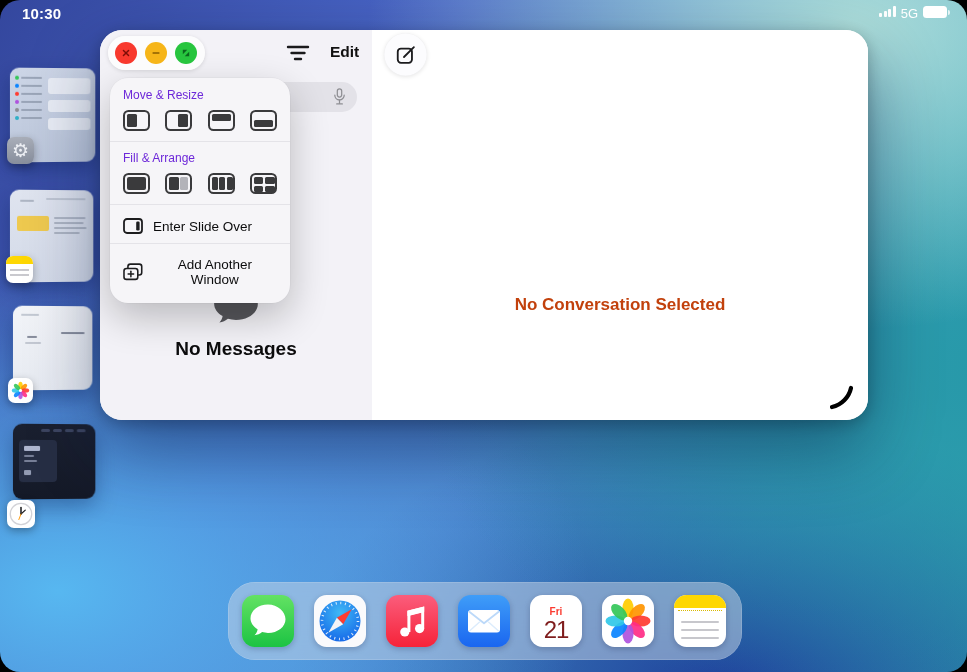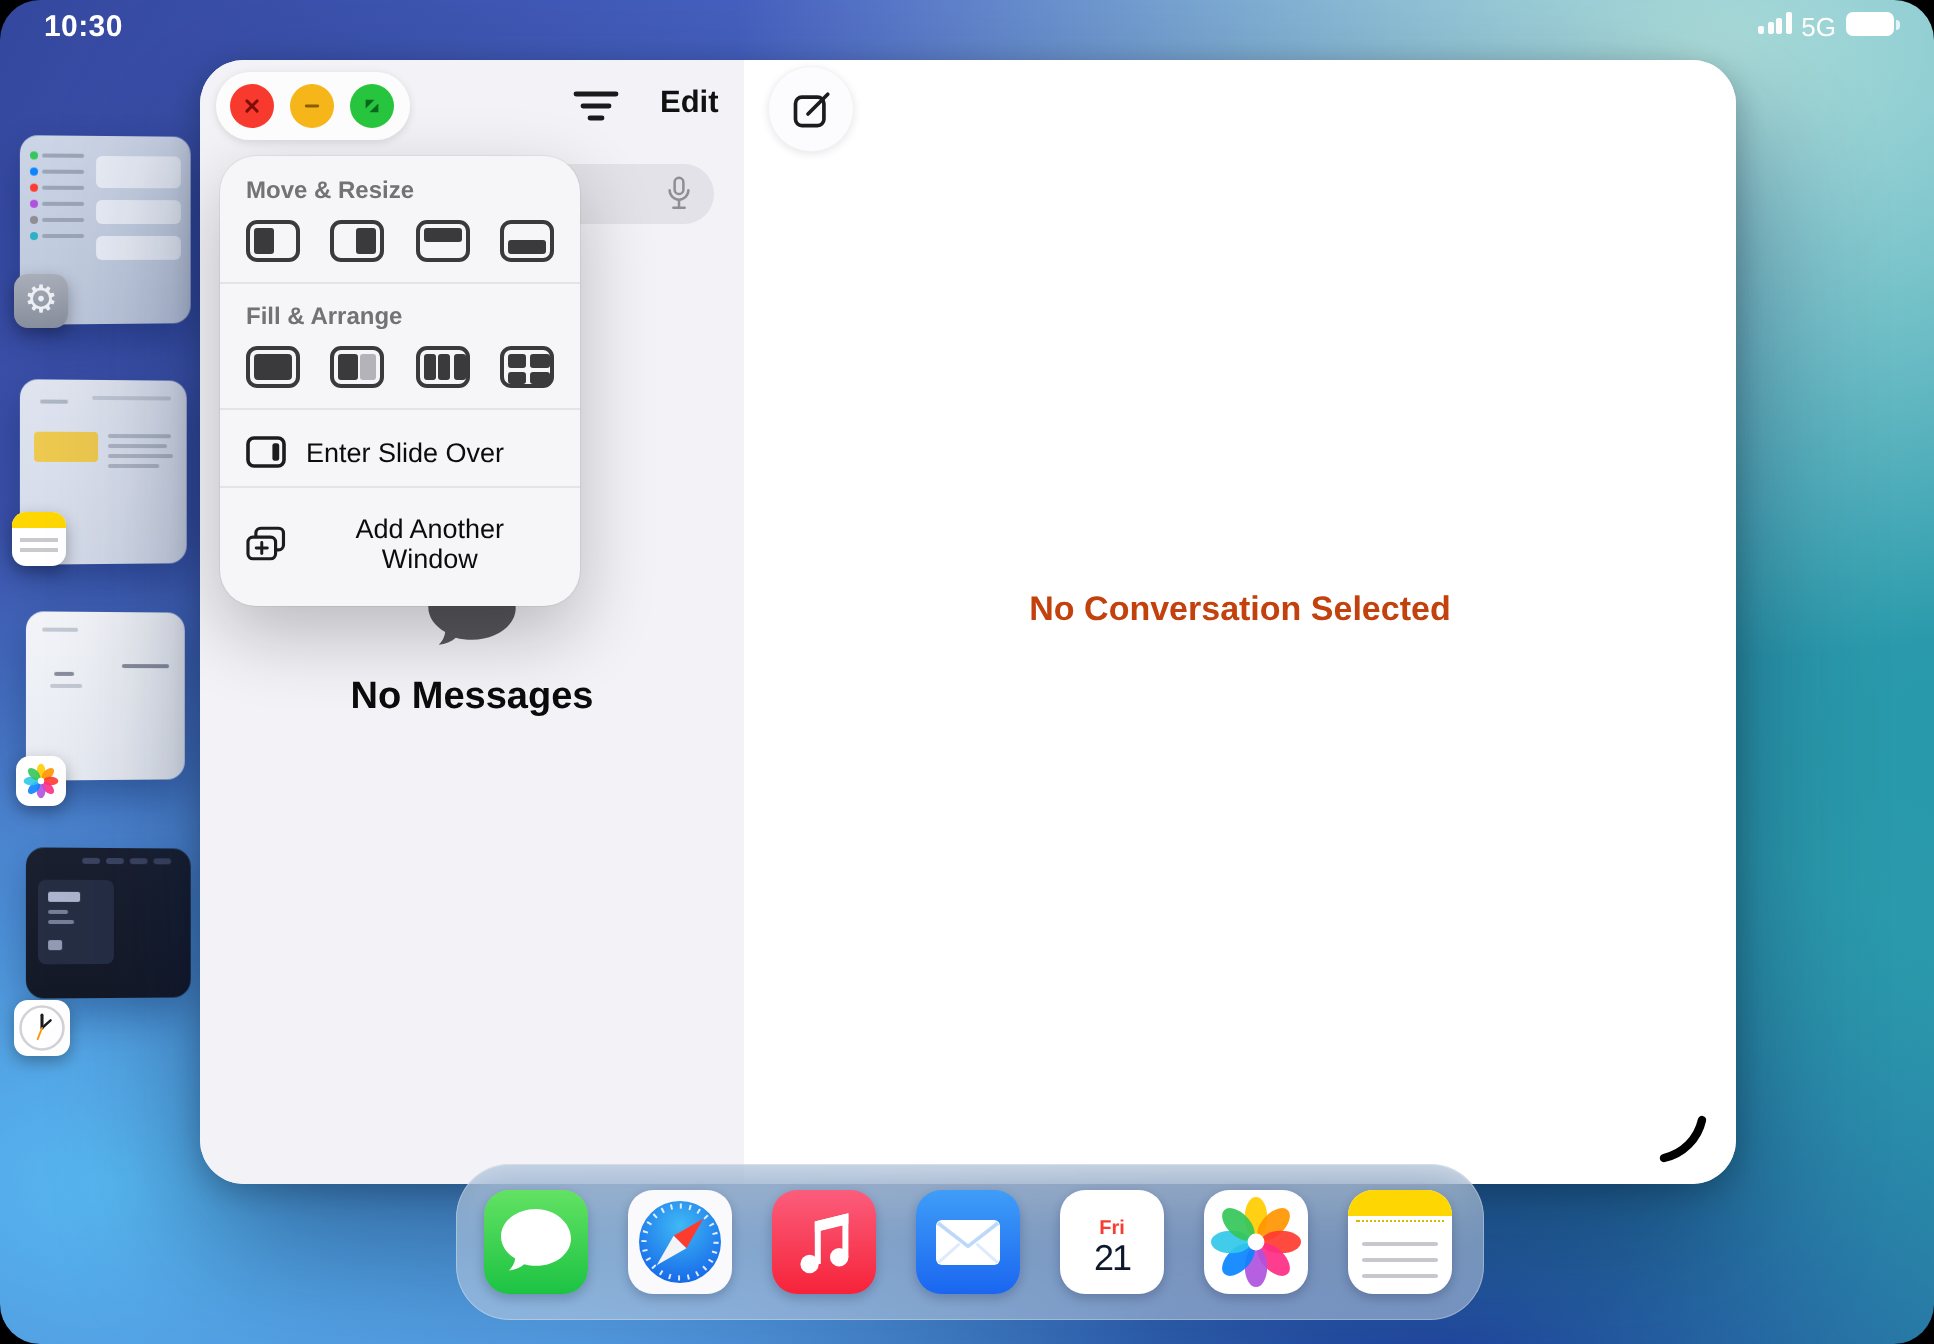--- a/index.html
+++ b/index.html
@@ -42,21 +42,21 @@
   .t-photos .ln { position:absolute; height:2px; background:#b8bec9; border-radius:1px; opacity:.8; }
   .b-photos { left:8px; top:378px; width:25px; height:25px; background:#fff; }
   .t-clock { left:13px; top:424px; width:83px; height:75px; background:linear-gradient(180deg,#1a2030,#141927); }
   .t-clock .card { position:absolute; left:6px; top:16px; width:38px; height:42px; background:#262e44; border-radius:4px; }
   .t-clock .card i { position:absolute; background:#aeb6cf; border-radius:1px; display:block; }
   .t-clock .tabs { position:absolute; left:28px; top:5px; display:flex; gap:3px; }
   .t-clock .tabs i { width:9px; height:3px; border-radius:1.5px; background:#3c4560; display:block; }
   .b-clock { left:7px; top:500px; width:28px; height:28px; background:#fff; }
 
   
-  .window { position:absolute; left:100px; top:30px; width:768px; height:562px; border-radius:22px; overflow:hidden;
+  .window { position:absolute; left:100px; top:30px; width:768px; height:390px; border-radius:22px; overflow:hidden;
     background:#fff; box-shadow:0 30px 70px rgba(0,20,60,.45), 0 4px 16px rgba(0,0,0,.25); }
   .pane-left { position:absolute; left:0; top:0; width:272px; height:100%; background:#f3f2f7; }
   .pane-right { position:absolute; left:272px; top:0; right:0; height:100%; background:#fff; }
 
   .traffic { position:absolute; left:8px; top:6px; width:97px; height:34px; border-radius:17px;
     background:rgba(253,253,253,.92); box-shadow:0 1px 4px rgba(0,0,0,.12); display:flex; align-items:center; gap:8px; padding:0 7px; z-index:6; }
   .tl { width:22px; height:22px; border-radius:50%; display:flex; align-items:center; justify-content:center; border:none; cursor:default; }
   .tl.red { background:#f8392e; } .tl.yellow { background:#f6b519; } .tl.green { background:#27c53e; }
 
   .filter-btn { position:absolute; left:183px; top:13px; width:30px; height:22px; z-index:2; background:none; border:none; }
@@ -70,21 +70,21 @@
   .empty-sub { font-size:13px; color:#8b8b90; line-height:1.25; width:212px; margin:0 auto; }
 
   .compose-btn { position:absolute; left:12px; top:3px; width:43px; height:43px; border-radius:50%; background:#fcfcfe;
     box-shadow:0 1px 4px rgba(0,0,0,.10), inset 0 0 0 .5px rgba(0,0,0,.04); border:none; display:flex; align-items:center; justify-content:center; }
   .no-convo { position:absolute; left:0; right:0; top:265px; text-align:center; font-size:17px; font-weight:700; color:#c2410c; }
   .resize-arc { position:absolute; right:14px; bottom:10px; }
 
   
   .wmenu { position:absolute; left:10px; top:48px; width:180px; border-radius:18px; background:#f6f5f8; z-index:5;
     box-shadow:0 14px 38px rgba(0,0,0,.24), 0 0 0 .5px rgba(0,0,0,.05); padding:10px 0 12px; }
-  .wmenu .sec-label { font-size:12px; color:#737373; padding:0 13px; margin-bottom:8px;font-weight:bold; }
+  .wmenu .sec-label { font-size:12px; color:#6d28d9; padding:0 13px; margin-bottom:8px; }
   .wmenu .irow { display:flex; justify-content:space-between; padding:0 13px; margin-bottom:10px; }
   .wmenu .sep { height:1px; background:#e4e3e8; margin:0 0 9px; }
   .wicon { width:27px; height:21px; border:2px solid #3a3a3c; border-radius:5.5px; position:relative; background:transparent; padding:0; }
   .wicon i { position:absolute; background:#3a3a3c; border-radius:1.5px; display:block; }
   .wicon.half-l i { left:2px; top:2px; bottom:2px; width:10px; }
   .wicon.half-r i { right:2px; top:2px; bottom:2px; width:10px; }
   .wicon.half-t i { left:2px; right:2px; top:2px; height:7px; }
   .wicon.half-b i { left:2px; right:2px; bottom:2px; height:7px; }
   .wicon.full i { left:2px; right:2px; top:2px; bottom:2px; border-radius:2px; }
   .wicon.split .a { left:2px; top:2px; bottom:2px; width:10px; }
@@ -105,21 +105,21 @@
   .dock-icon { position:absolute; top:13px; width:52px; height:52px; border-radius:12.5px; overflow:hidden;
     box-shadow:0 2px 6px rgba(0,10,40,.22); border:none; padding:0; background:#fff; }
   .di-messages { left:14px;  background:linear-gradient(180deg,#63e263,#1cc343); }
   .di-safari   { left:86px;  background:#fafafc; }
   .di-music    { left:158px; background:linear-gradient(180deg,#fb5d7c,#f62339); }
   .di-mail     { left:230px; background:linear-gradient(180deg,#3f9df8,#1a66f0); }
   .di-calendar { left:302px; background:#fff; }
   .di-photos   { left:374px; background:#fff; }
   .di-notes    { left:446px; background:#fff; }
   .di-calendar .wd { display:block; text-align:center; color:#fb3b30; font-size:10px; font-weight:600; margin-top:7px; }
-  .di-calendar .dy { display:block; text-align:center; color:#0f172a; font-size:18px; font-weight:300; letter-spacing:-1px; margin-top:-1px; }
+  .di-calendar .dy { display:block; text-align:center; color:#7f1d1d; font-size:24px; font-weight:300; letter-spacing:-1px; margin-top:-1px; }
   .di-notes .yb { position:absolute; left:0; right:0; top:0; height:13px; background:#fed702; }
   .di-notes .dot { position:absolute; left:4px; right:4px; top:15px; border-top:1.6px dotted #d9b800; }
   .di-notes .gl { position:absolute; left:7px; right:7px; height:2px; background:#c7c7cc; border-radius:1px; }
 </style>
 </head>
 <body>
 
 <div class="screen">
 
   <div class="statusbar-time">10:30</div>

